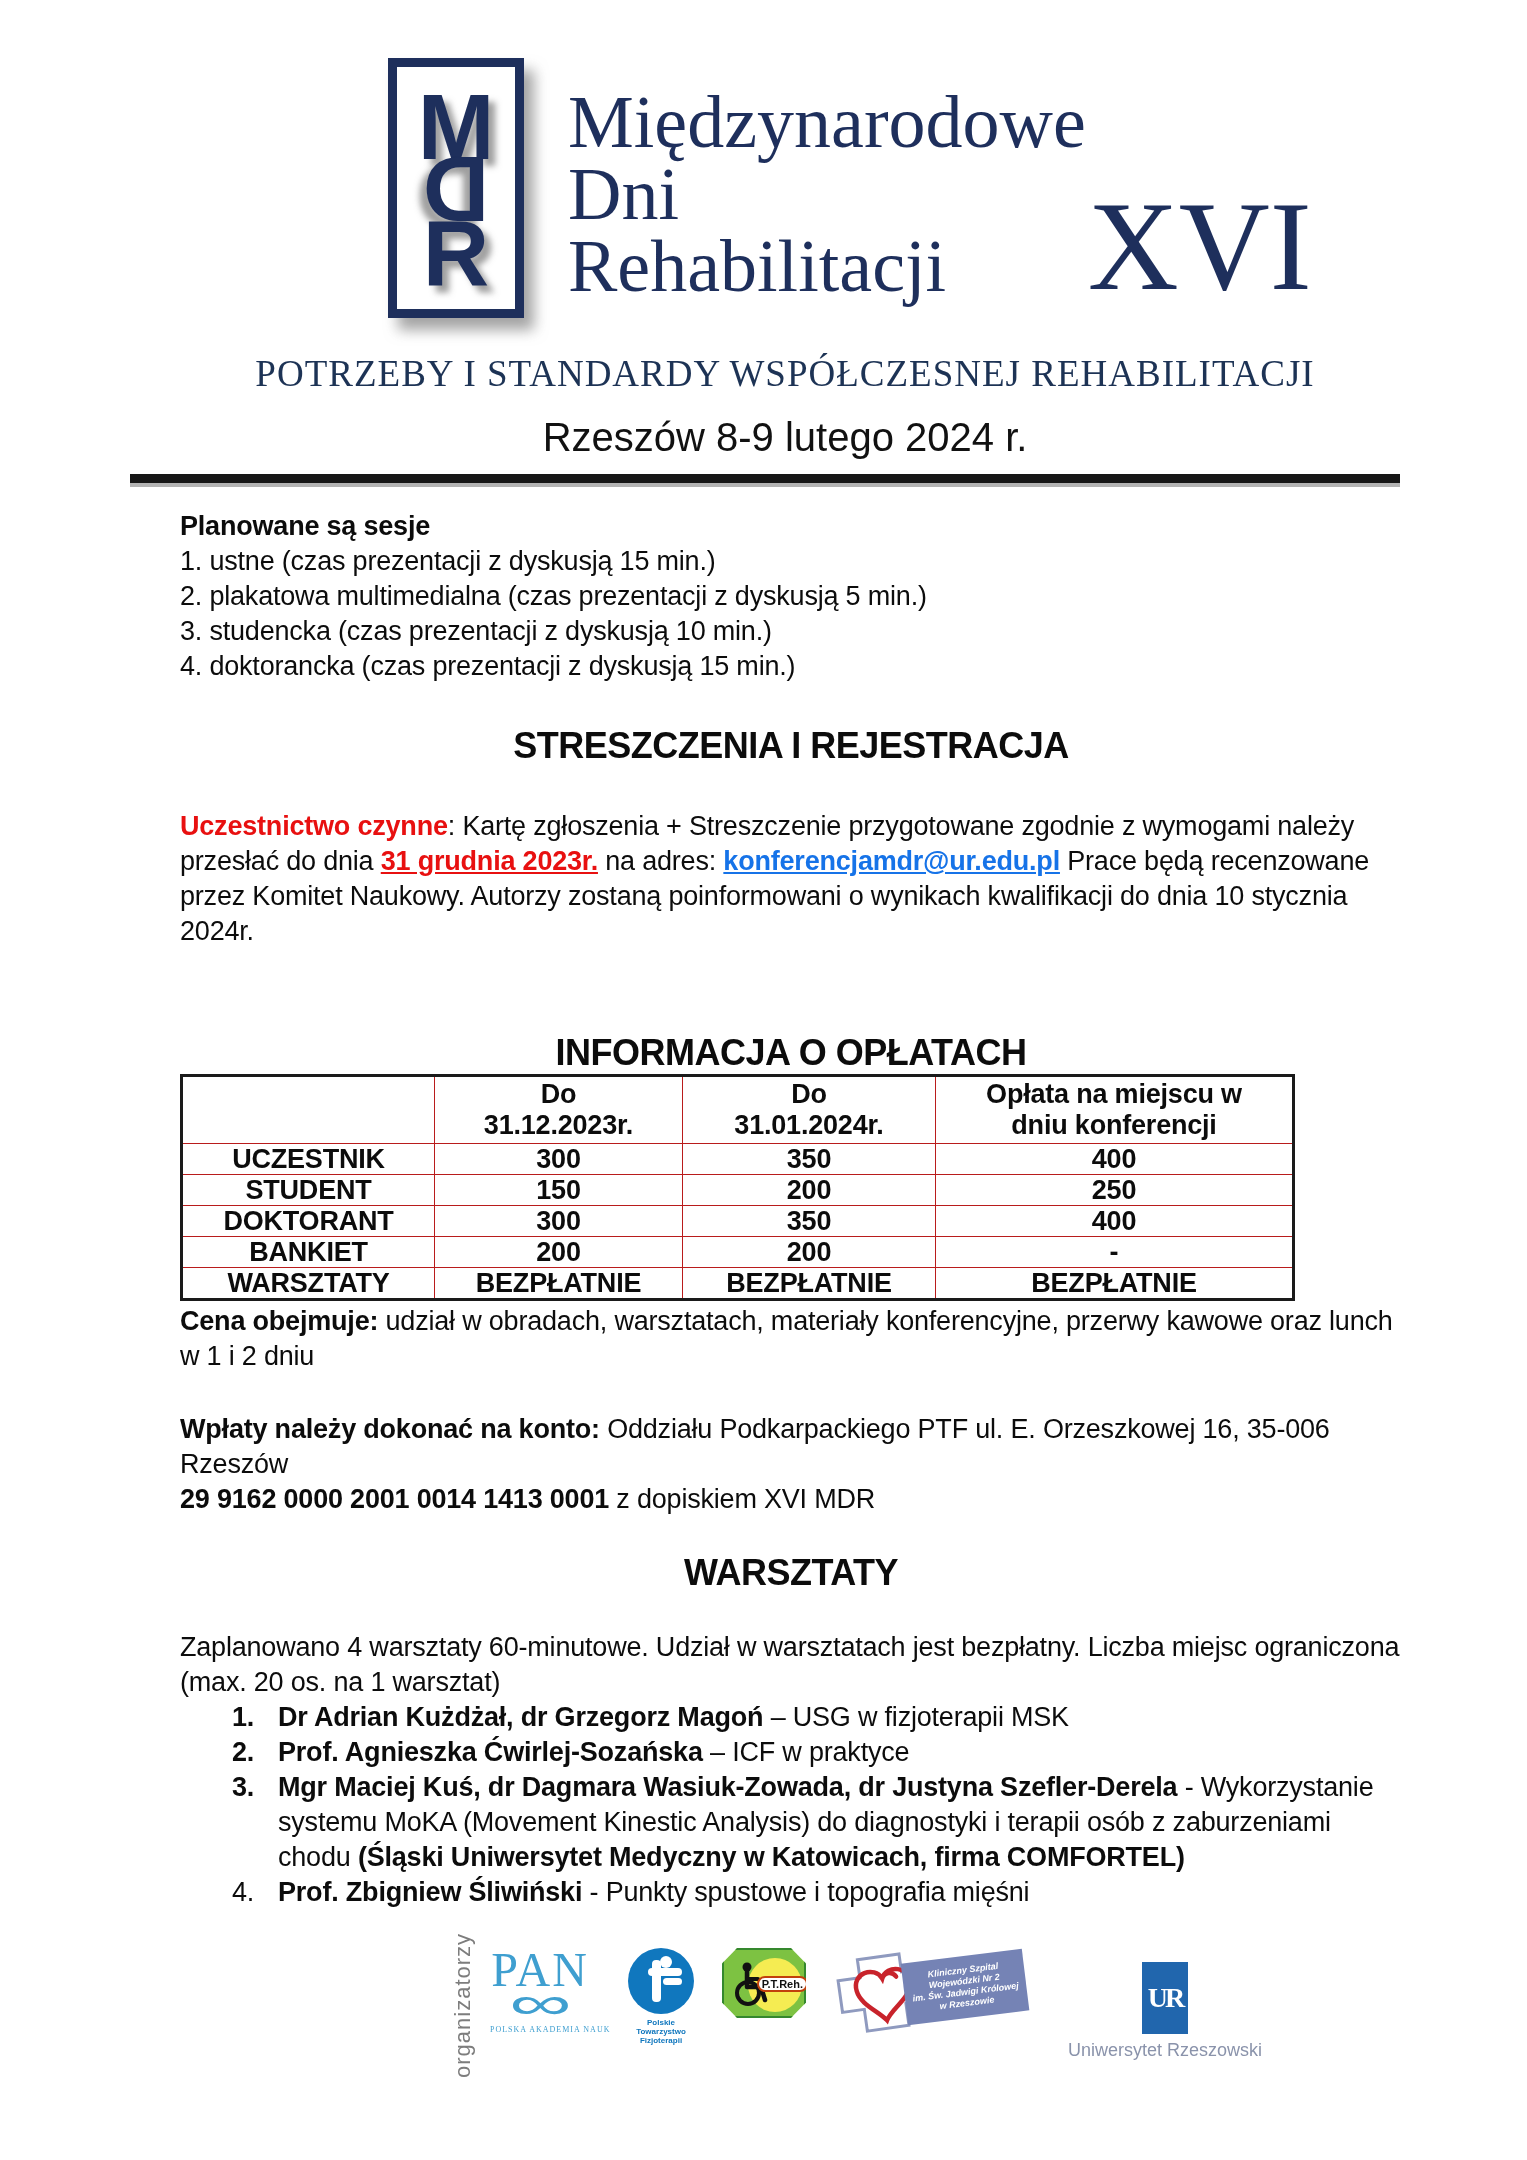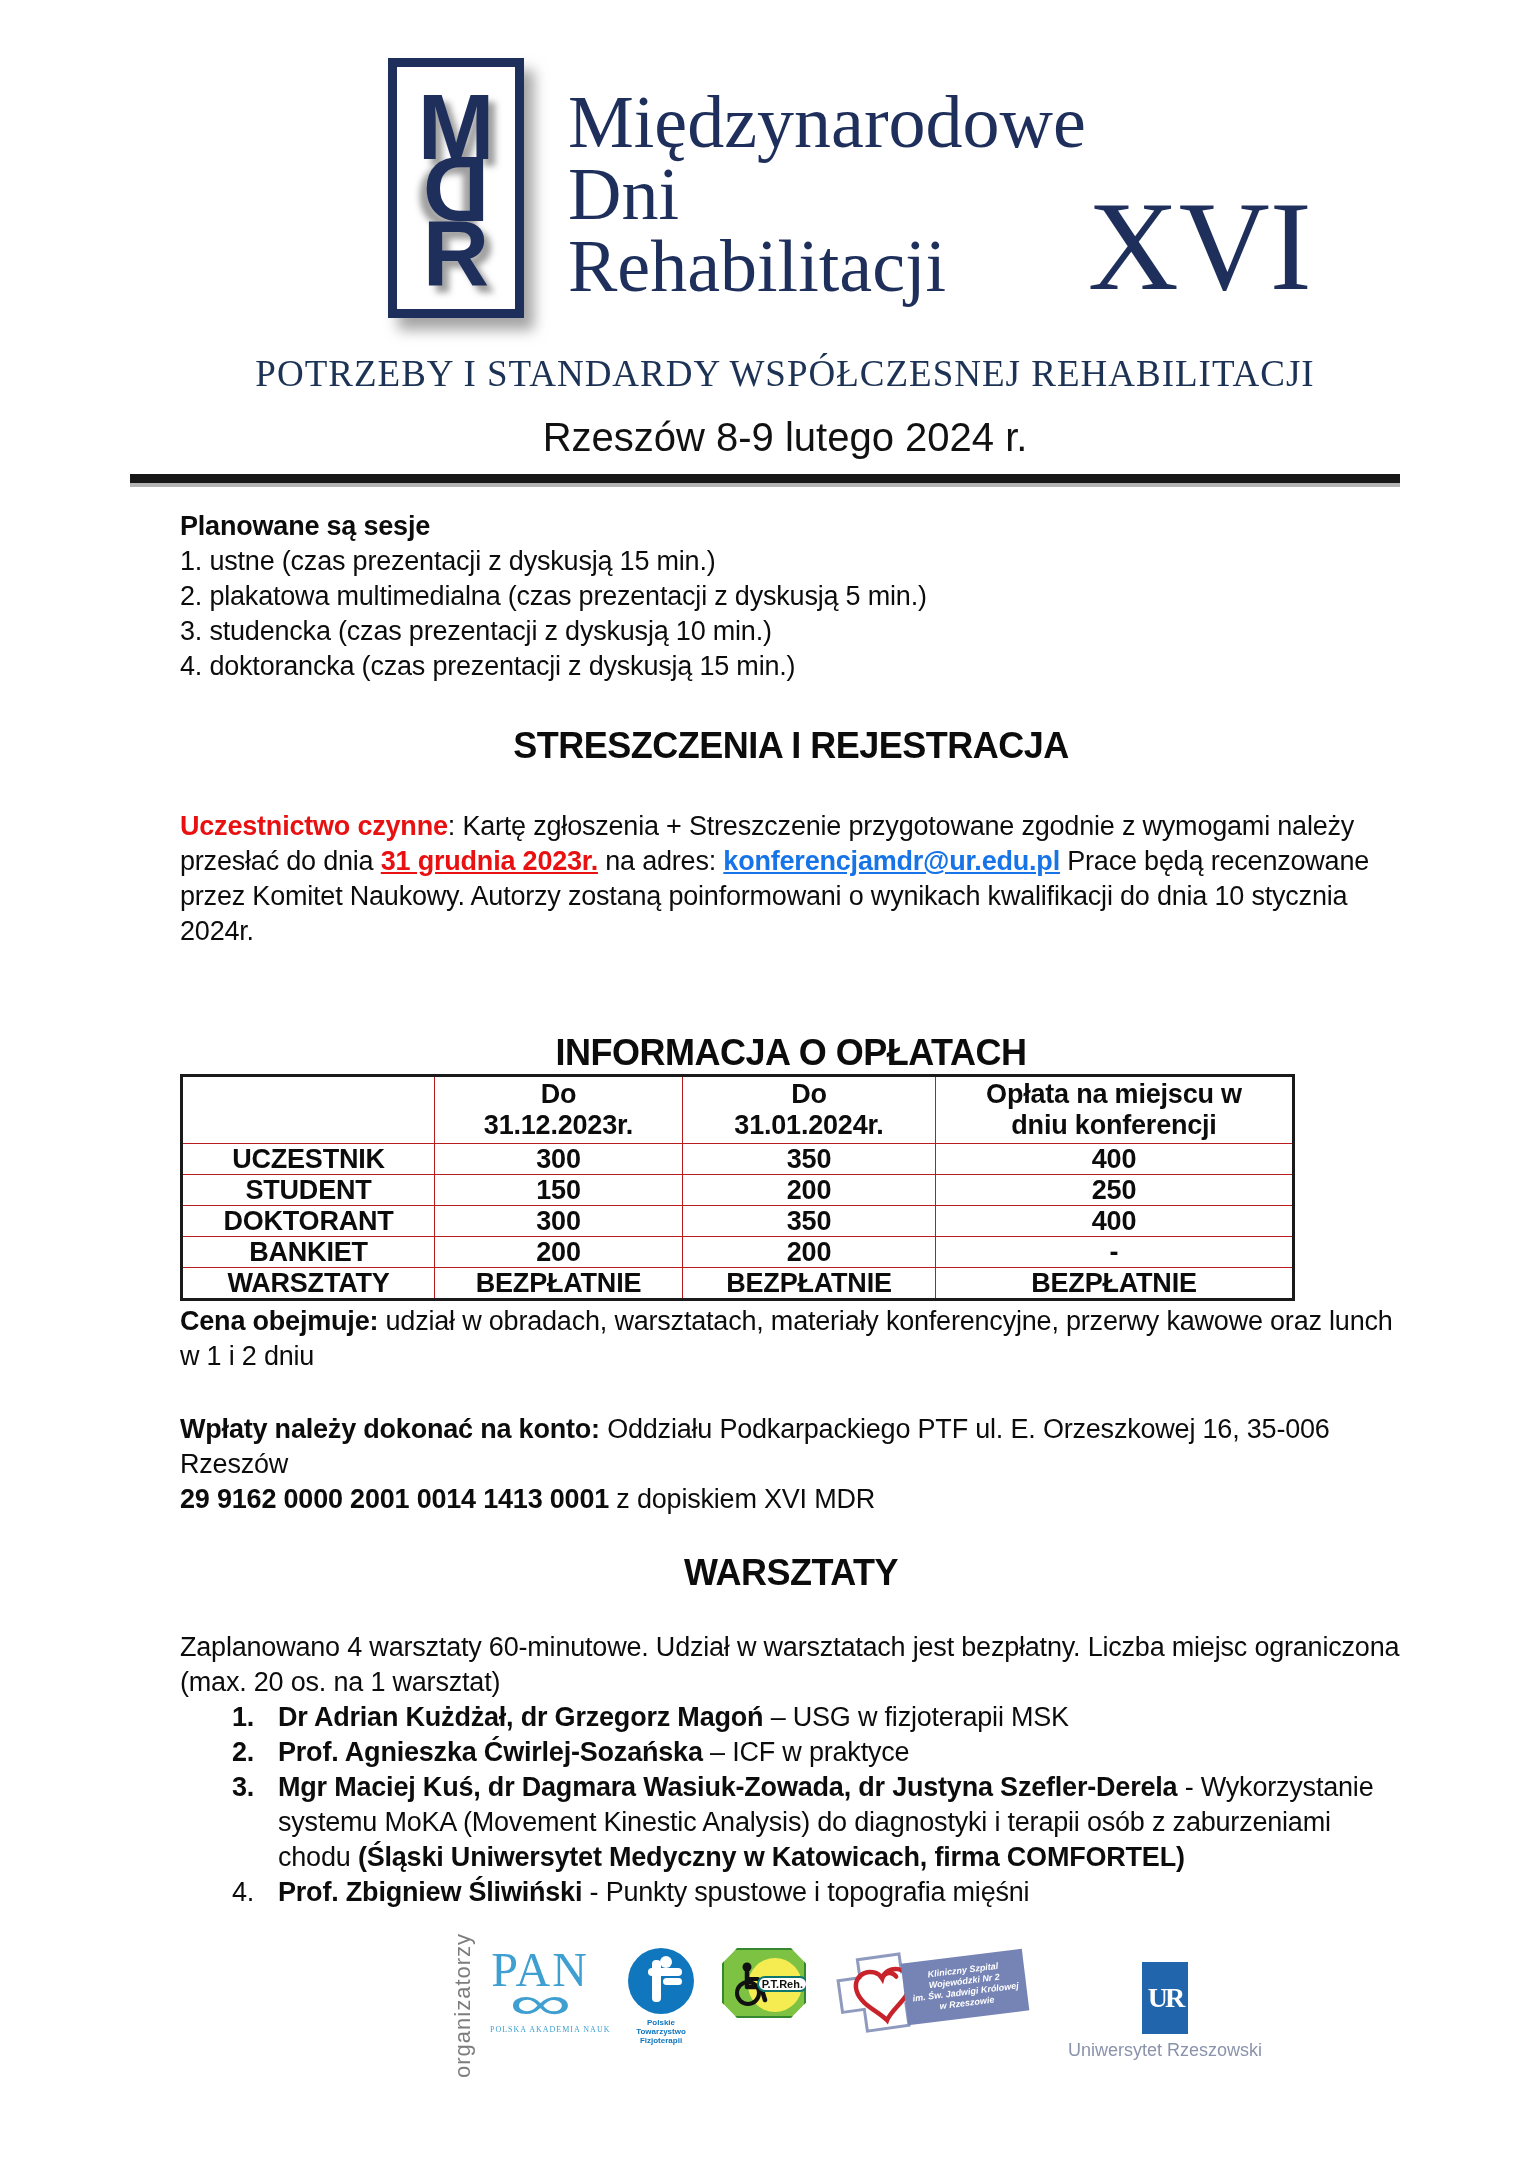--- a/index.html
+++ b/index.html
@@ -94,21 +94,21 @@
   .ptf-name { color:#1077be; font-size:8px; line-height:9px; font-weight:bold; margin-top:4px; white-space:pre-line; }
   .ptreh-block { margin-left:22px; position:relative; width:84px; height:70px; }
   .ptreh-oct {
     width:84px; height:70px; background:#7dc242; border:2px solid #35882e;
     clip-path:polygon(18% 0,82% 0,100% 22%,100% 78%,82% 100%,18% 100%,0 78%,0 22%);
     position:relative;
   }
   .ptreh-sun { position:absolute; left:24px; top:8px; width:54px; height:54px; border-radius:50%; background:#f5ec52; }
   .ptreh-oct svg { position:absolute; left:6px; top:10px; }
   .ptreh-label {
-    position:absolute; right:-4px; top:26px; background:#fff; border:2px solid #0f766e;
+    position:absolute; right:-4px; top:26px; background:#fff; border:2px solid #c2410c;
     border-radius:8px; font-size:11px; font-weight:bold; padding:0 3px; color:#111;
   }
   .hosp-block { margin-left:26px; position:relative; width:196px; height:86px; }
   .hosp-block svg.cross { position:absolute; left:0; top:0; }
   .hosp-banner {
     position:absolute; left:72px; top:8px; width:122px; height:62px;
     background:#7583b5; transform:rotate(-7deg);
     color:#fff; font-size:9px; line-height:11px; font-style:italic; font-weight:bold;
     text-align:center; display:flex; align-items:center; justify-content:center;
     white-space:pre-line; padding:2px;

